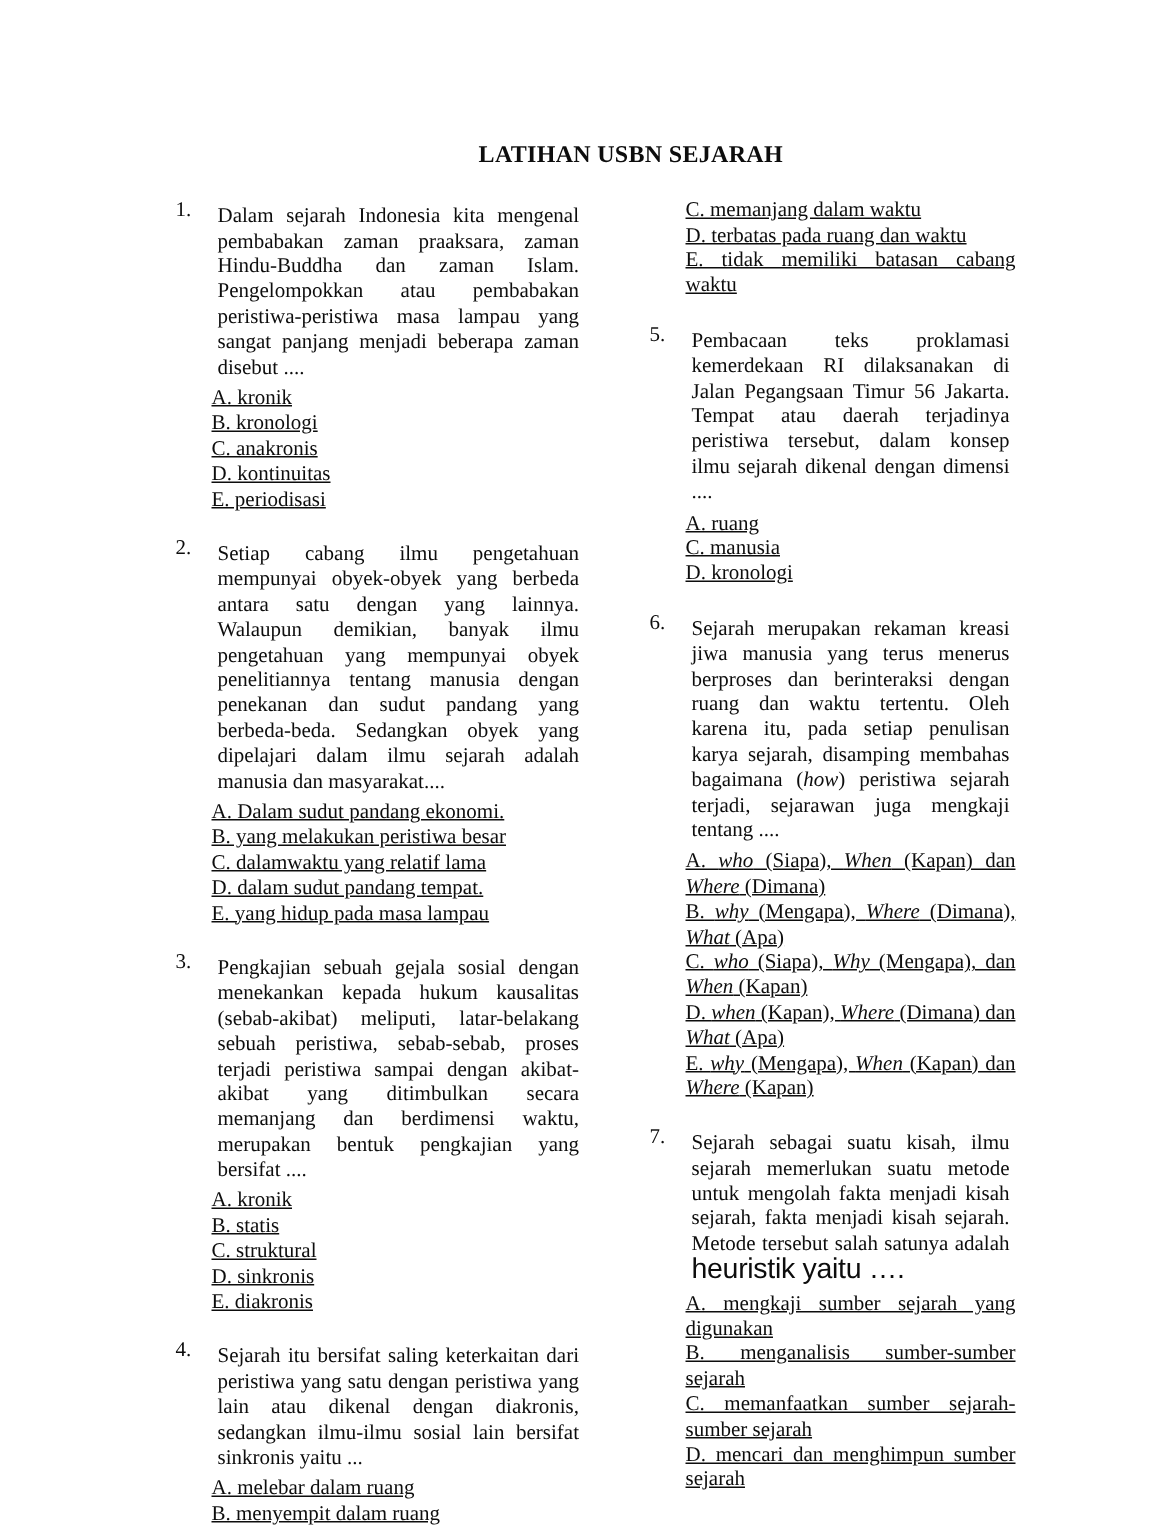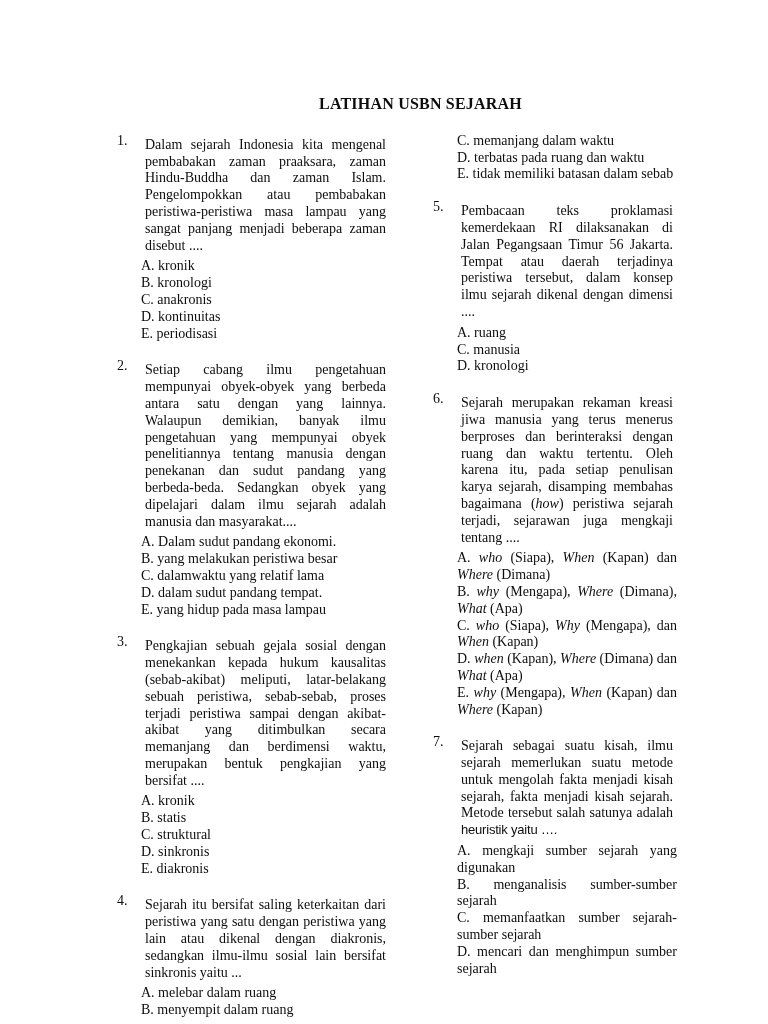--- a/index.html
+++ b/index.html
@@ -53,24 +53,25 @@
   .qbody {
     flex: 1;
     min-width: 0;
   }
   .qtext {
     margin: 4px;
     text-align: justify;
   }
   .opt {
     text-align: justify;
+    text-decoration: underline;
   }
   .alt {
     font-family: "Liberation Sans", sans-serif;
-    font-size: 13px;
+    font-size: 19px;
     letter-spacing: -0.2px;
   }
 </style>
 </head>
 <body>
 
 <div class="page">
 
   <h1 class="doc-title">LATIHAN USBN SEJARAH</h1>
 
@@ -125,21 +126,21 @@
 
     </div>
 
     <div class="col-right">
 
       <div class="q">
         <span class="qnum"></span>
         <div class="qbody">
           <div class="opt">C. memanjang dalam waktu</div>
           <div class="opt">D. terbatas pada ruang dan waktu</div>
-          <div class="opt">E. tidak memiliki batasan dalam sebab</div>
+          <div class="opt">E. tidak memiliki batasan cabang waktu</div>
         </div>
       </div>
 
       <div class="q">
         <span class="qnum">5.</span>
         <div class="qbody">
           <p class="qtext">Pembacaan teks proklamasi kemerdekaan RI dilaksanakan di Jalan Pegangsaan Timur 56 Jakarta. Tempat atau daerah terjadinya peristiwa tersebut, dalam konsep ilmu sejarah dikenal dengan dimensi ....</p>
           <div class="opt">A. ruang</div>
           <div class="opt">C. manusia</div>
           <div class="opt">D. kronologi</div>

